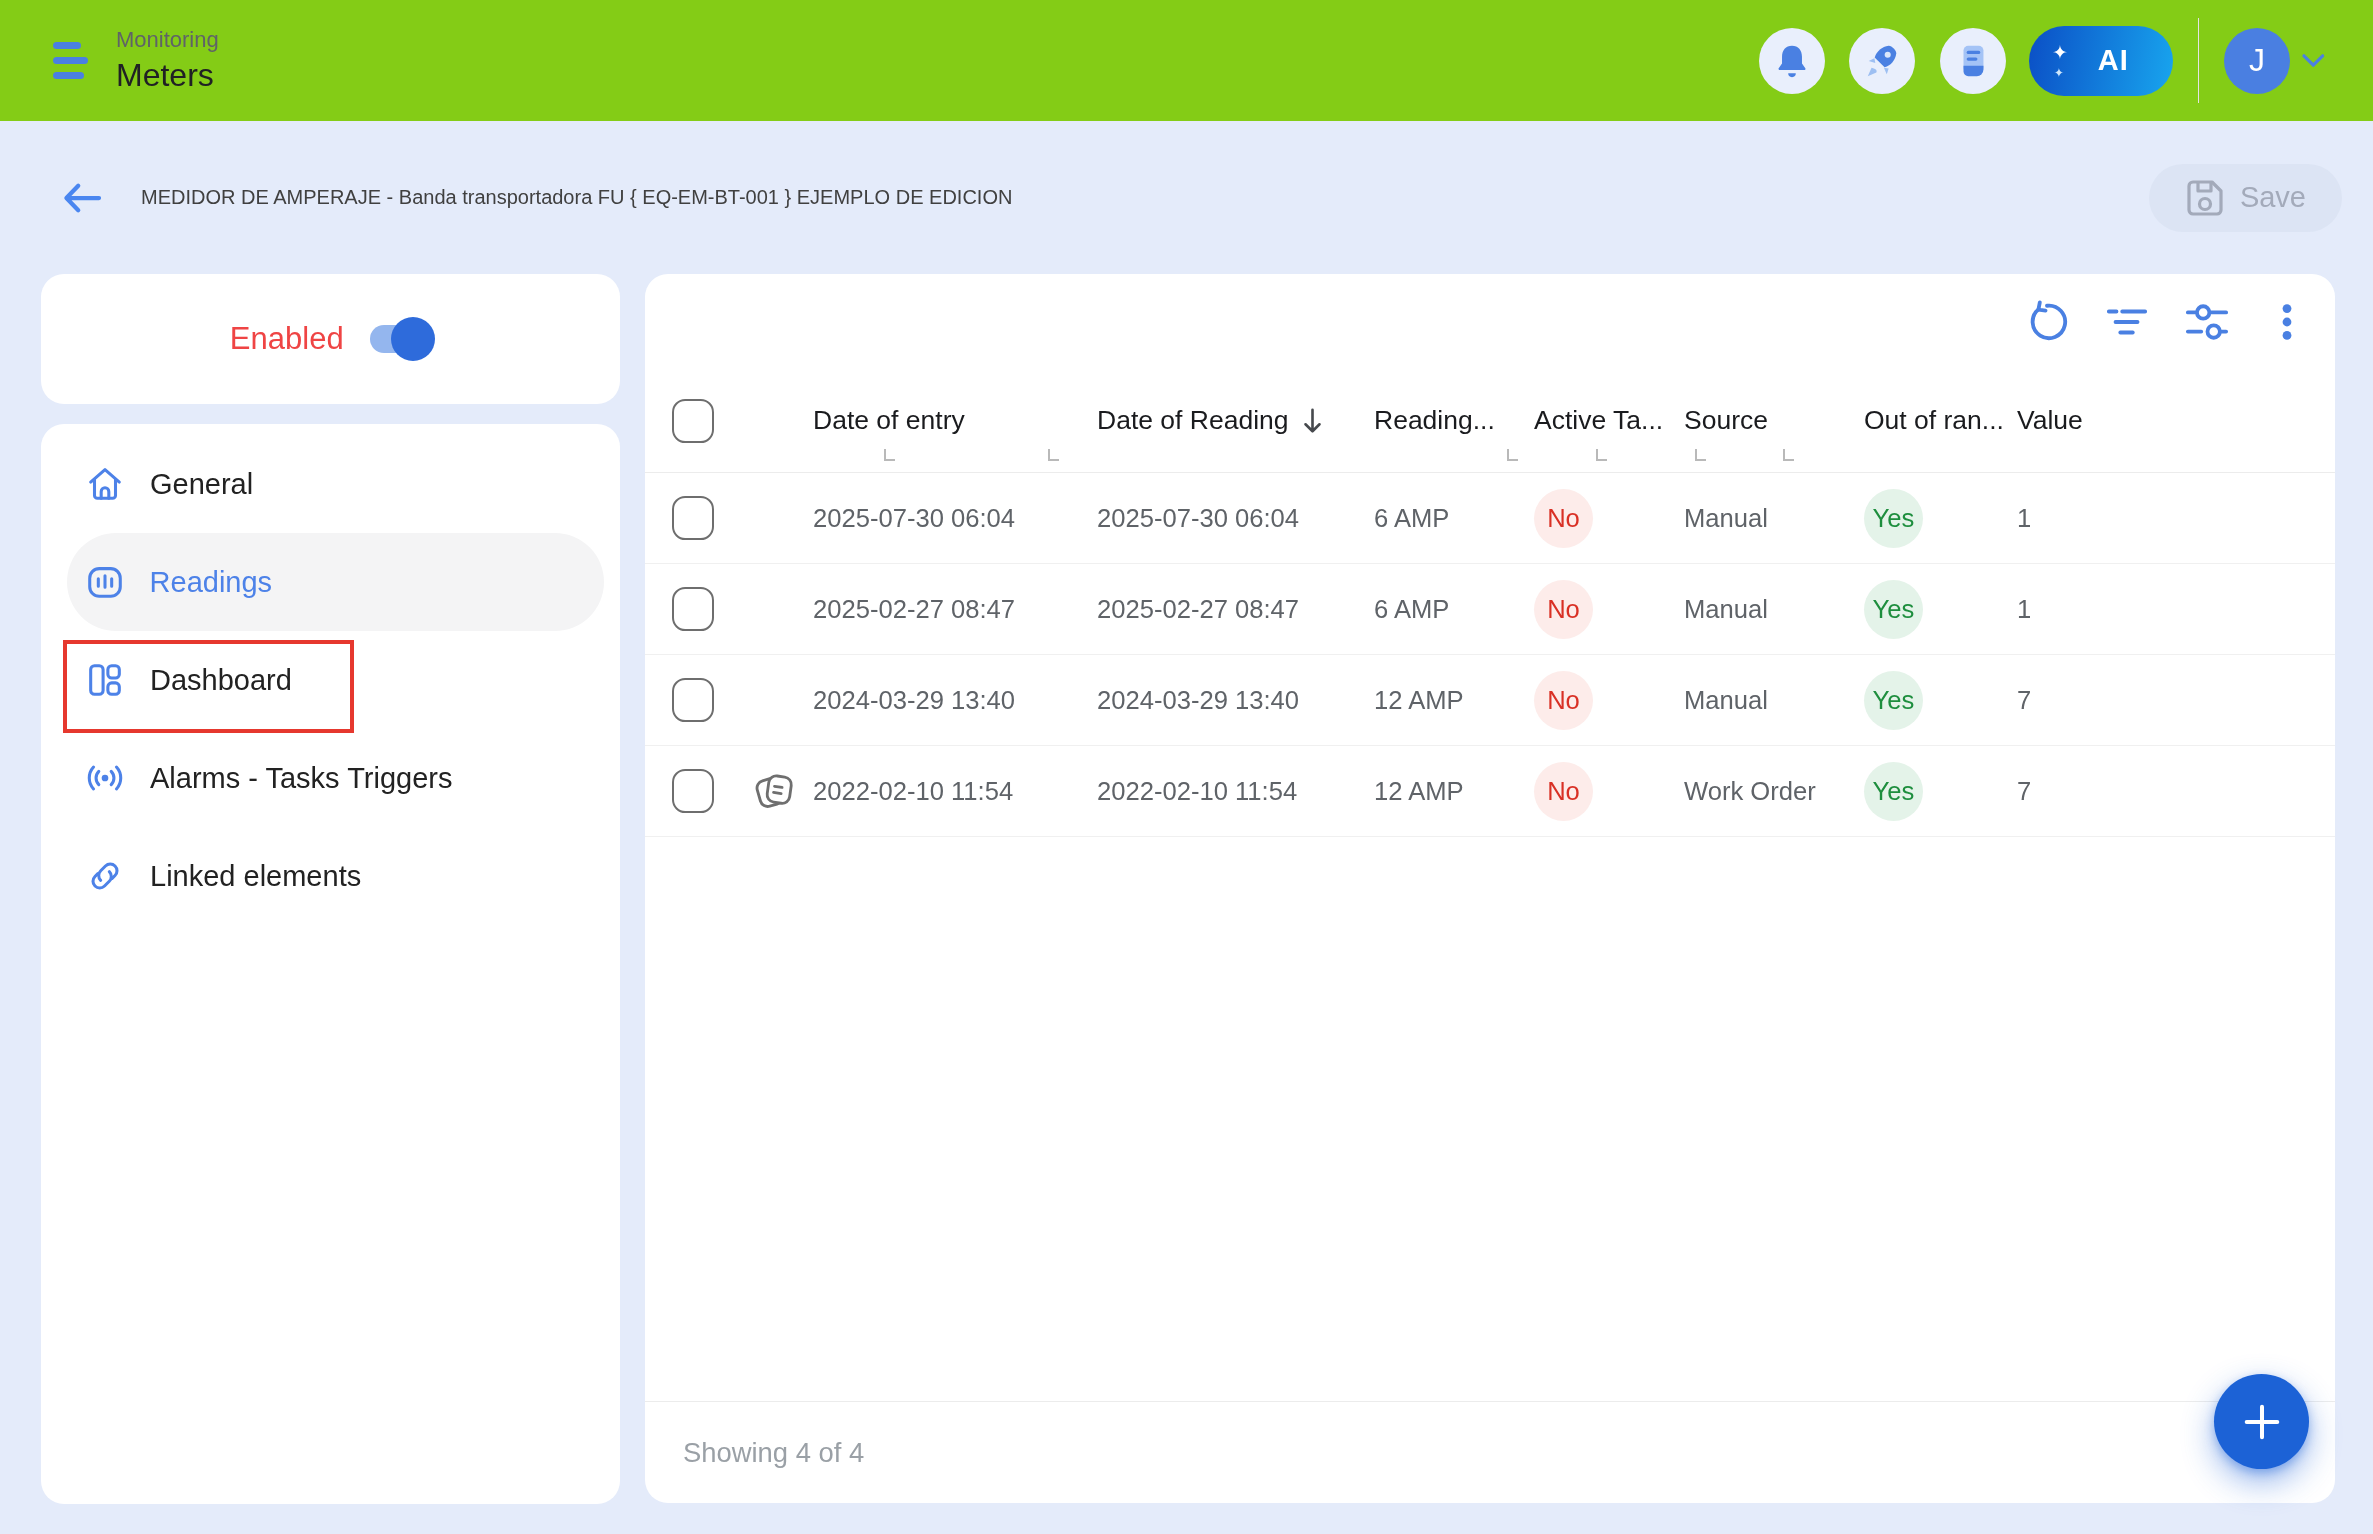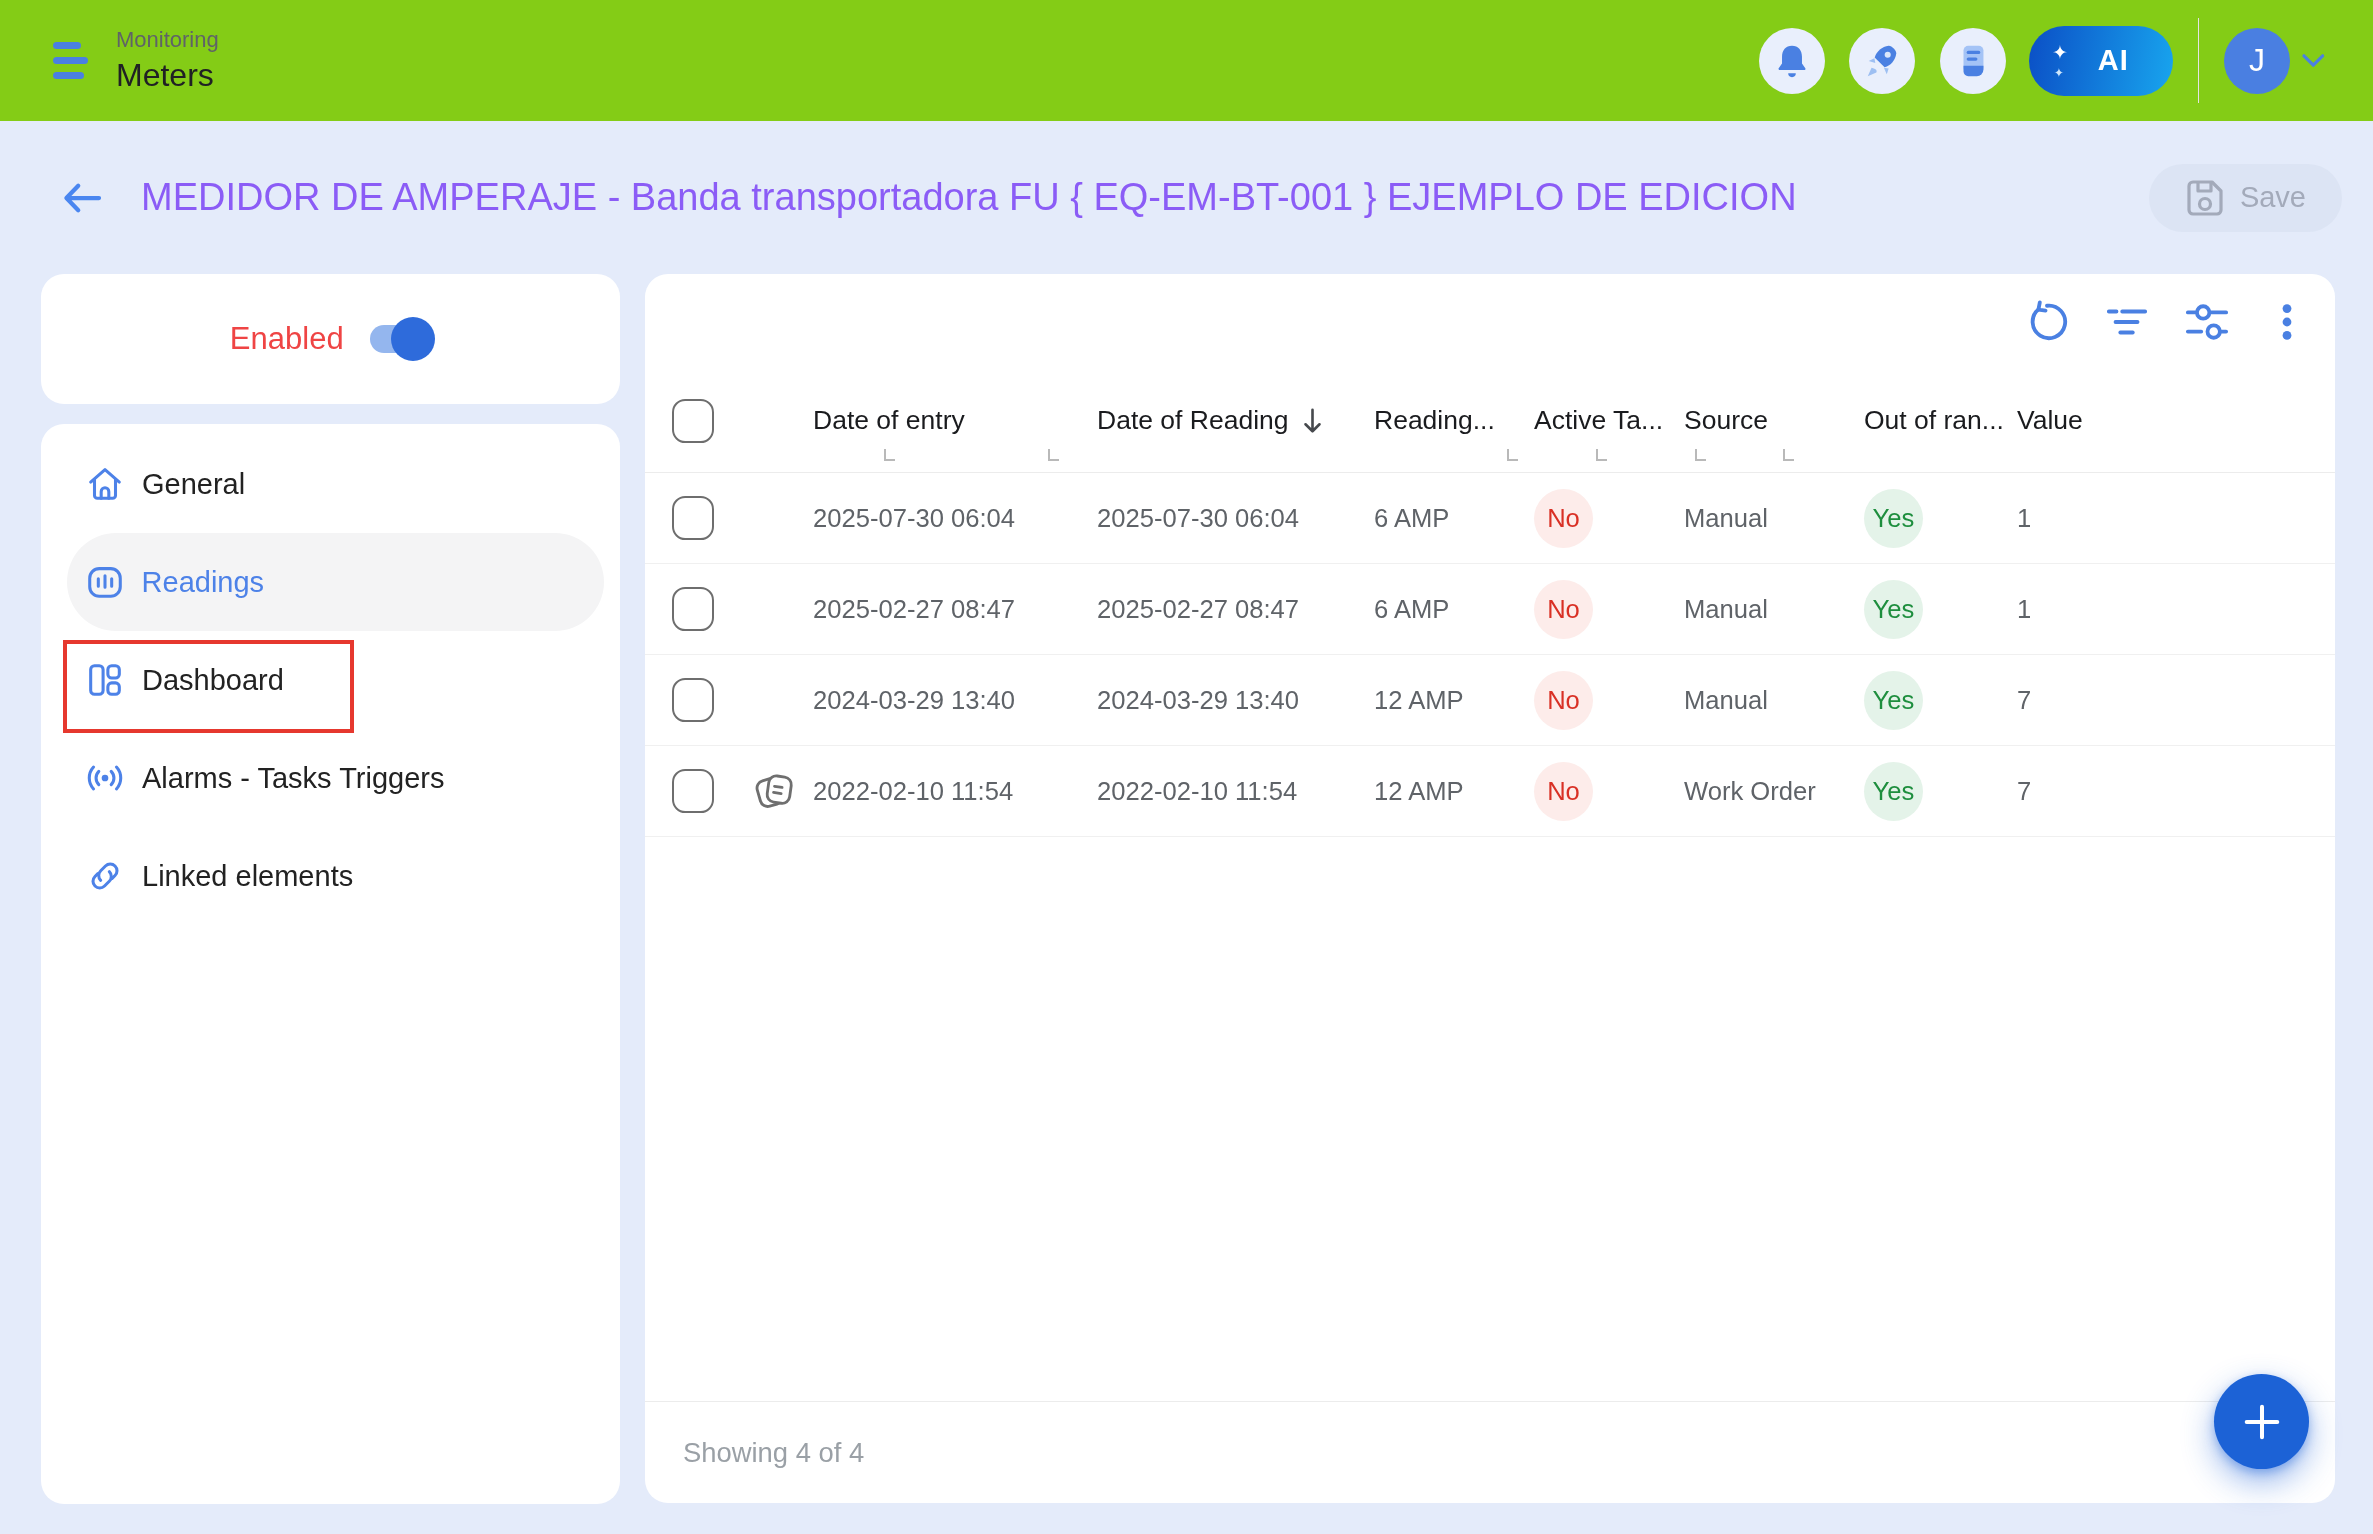--- a/index.html
+++ b/index.html
@@ -45,21 +45,21 @@
     font-size:32px; display:flex; align-items:center; justify-content:center; cursor:pointer;
   }
   .chevron { margin-left:11.4px; cursor:pointer; display:flex; align-items:center; }
 
   
   .titlebar {
     position:absolute; top:121px; left:0; right:0; height:153px;
     display:flex; align-items:center; padding:0 31px 0 61px;
   }
   .back-btn { width:42px; height:34px; cursor:pointer; flex:0 0 auto; }
-  .page-title { margin-left:38px; font-size:38px; font-weight:500; color:#8b5cf6; }
+  .page-title { margin-left:38px; font-size:20px; font-weight:500; color:#404040; }
   .save-btn {
     margin-left:auto; height:68px; padding:0 36px; border-radius:34px;
     background:#dce4f4; color:#a3aaba; font-size:29px;
     display:flex; align-items:center; gap:15px; border:none; cursor:default;
     font-family:"Liberation Sans", sans-serif;
   }
 
   
   .sidebar { position:absolute; left:41px; top:274px; width:579px; }
   .enabled-card {
@@ -69,21 +69,21 @@
   .enabled-label { font-size:31px; color:#ef4444; }
   .toggle { position:relative; width:61px; height:28px; cursor:pointer; }
   .toggle .track { position:absolute; inset:0; border-radius:14px; background:#94b6ee; }
   .toggle .knob { position:absolute; right:-3.8px; top:-7.6px; width:44px; height:44px; border-radius:50%; background:#2e6bdb; }
 
   .nav-card {
     margin-top:20px; height:1080px; background:#fff; border-radius:23px;
     padding-top:11.4px; position:relative;
   }
   .nav-item {
-    height:98px; display:flex; align-items:center; gap:16px;
+    height:98px; display:flex; align-items:center; gap:24px;
     padding-left:43px; font-size:29px; color:#222; cursor:pointer;
   }
   .nav-item.active {
     background:#f4f4f5; border-radius:49px; margin:0 16px 0 25.6px; padding-left:17px;
     color:#4d82e8;
   }
   .nav-icon { width:42px; height:42px; flex:0 0 auto; display:flex; }
   .annotation-box {
     position:absolute; left:22px; top:216px; width:291px; height:93px;
     border:4.7px solid #e6382e; z-index:5; pointer-events:none;

